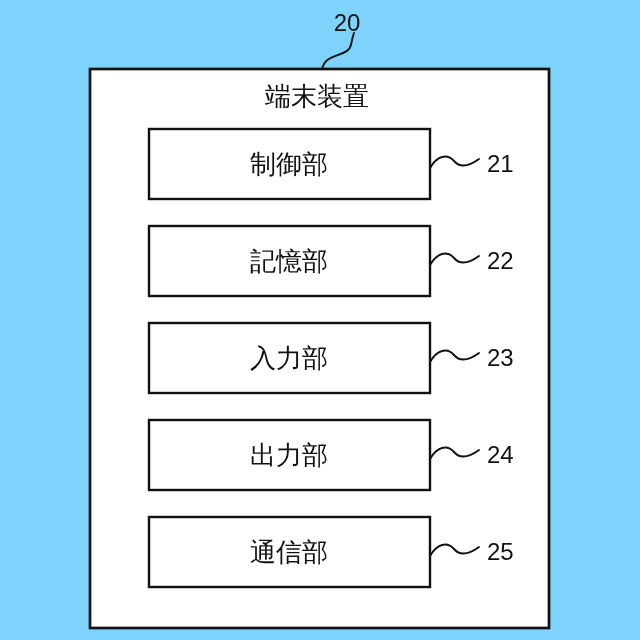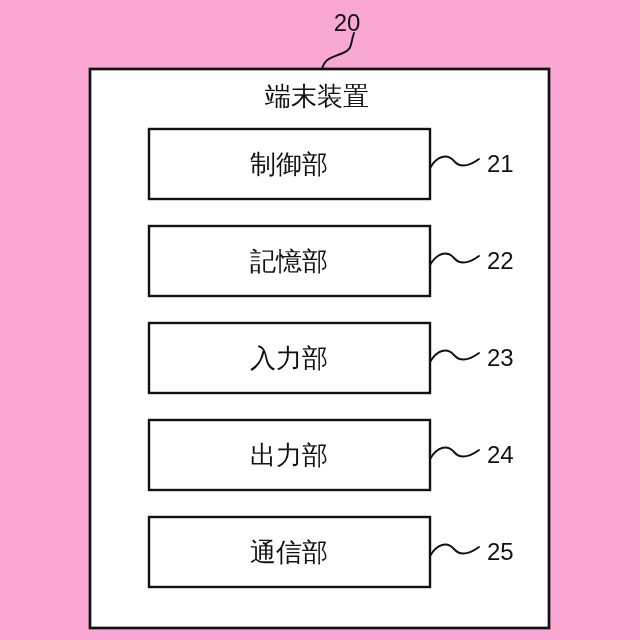--- a/index.html
+++ b/index.html
@@ -8,21 +8,21 @@
     background: #ffffff;
     width: 640px;
     height: 640px;
     overflow: hidden;
     font-family: "Liberation Sans", "DejaVu Sans", sans-serif;
   }
   .stage {
     position: relative;
     width: 640px;
     height: 640px;
-    background: #f9a8d4;
+    background: #7dd3fc;
   }
   svg { display: block; }
   text {
     font-family: "Liberation Sans", "DejaVu Sans", sans-serif;
     fill: #111111;
   }
   .title-text   { font-size: 26px; }
   .unit-text    { font-size: 26px; }
   .ref-text     { font-size: 24px; }
   .box {

